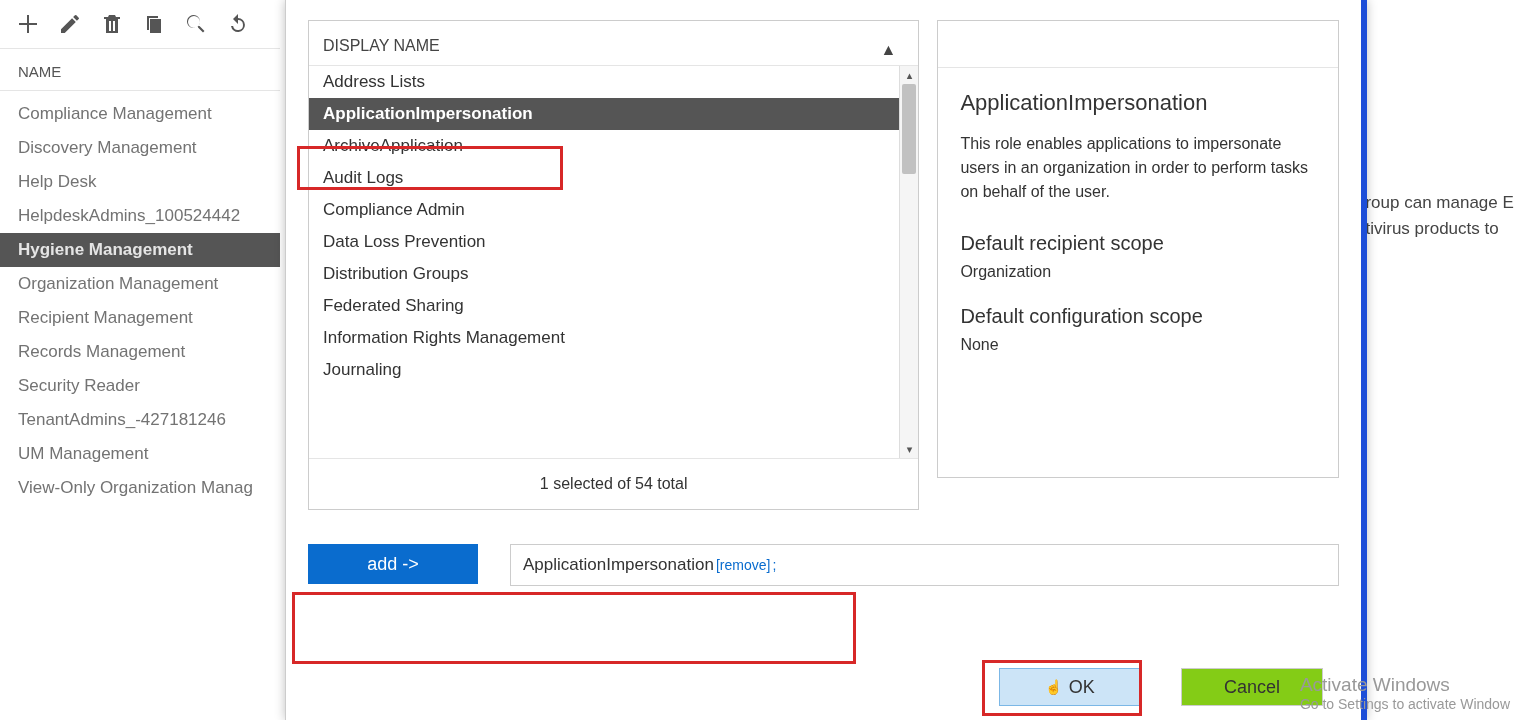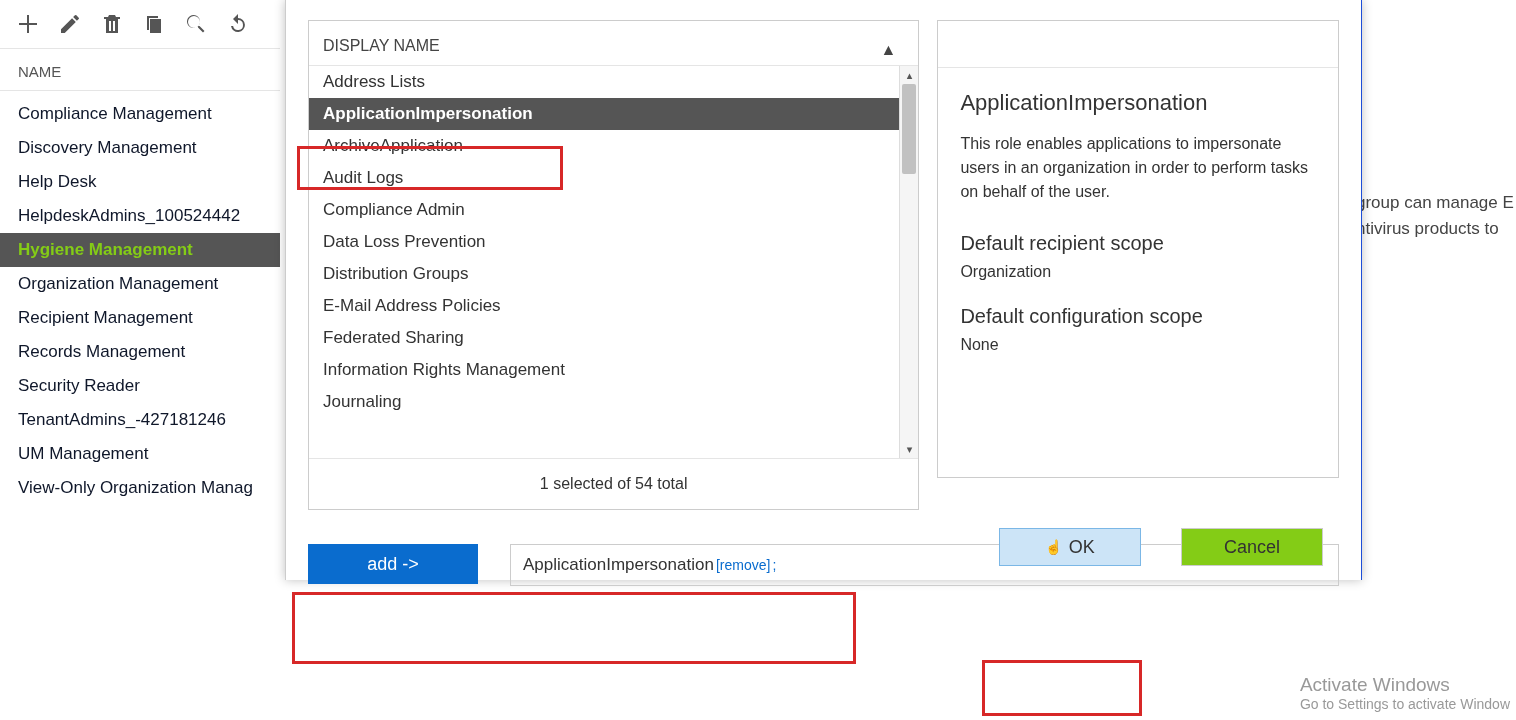--- a/index.html
+++ b/index.html
@@ -5,28 +5,28 @@
   html, body { margin:0; padding:0; font-family:"Segoe UI",Arial,sans-serif; color:#333; background:#fff; }
   .app { position:relative; width:1516px; height:720px; overflow:hidden; }
 
   
   .sidebar { position:absolute; left:0; top:2px; width:280px; height:720px; background:#fff; }
   .toolbar { display:flex; gap:18px; padding:10px 16px 8px 16px; align-items:center; }
   .toolbar svg { width:24px; height:24px; fill:#555; }
   .toolbar .tool { cursor:pointer; }
   .col-header { padding:14px 18px 10px 18px; font-size:15px; color:#555; border-top:1px solid #e5e5e5; border-bottom:1px solid #e5e5e5; }
   .side-list { padding-top:6px; }
-  .side-item { padding:7px 18px; font-size:17px; color:#0f172a; cursor:pointer; white-space:nowrap; }
-  .side-item.selected { background:#555; color:#84cc16; font-weight:600; }
+  .side-item { padding:7px 18px; font-size:17px; color:#737373; cursor:pointer; white-space:nowrap; }
+  .side-item.selected { background:#555; color:#e5e5e5; font-weight:600; }
 
   
   .bg-text { position:absolute; right:0; top:190px; width:160px; font-size:17px; color:#444; line-height:1.5; }
 
   
-  .modal { position:absolute; left:285px; top:0; width:1075px; height:580px; background:#fff; box-shadow:0 0 10px rgba(0,0,0,.25); border-left:1px solid #ccc; border-right:1px solid #1d4ed8; }
+  .modal { position:absolute; left:285px; top:0; width:1075px; height:720px; background:#fff; box-shadow:0 0 10px rgba(0,0,0,.25); border-left:1px solid #ccc; border-right:6px solid #1d4ed8; }
   .modal .content { padding:20px 22px 0 22px; }
   .cols { display:flex; gap:18px; }
   .list-col { width:610px; border:1px solid #ccc; }
   .list-header { position:relative; padding:16px 14px 10px 14px; font-size:16px; color:#444; border-bottom:1px solid #e5e5e5; }
   .sort-caret { position:absolute; right:22px; top:20px; }
   .list-body { position:relative; height:392px; overflow:hidden; }
   .list-rows { height:100%; }
   .list-row { padding:6px 14px; font-size:17px; color:#333; cursor:pointer; }
   .list-row.selected { background:#555; color:#fff; font-weight:700; }
   .list-footer { text-align:center; padding:16px; font-size:16px; color:#333; border-top:1px solid #e5e5e5; }
@@ -122,21 +122,20 @@
           </div>
           <div class="list-body">
             <div class="list-rows" id="list-rows">
                 <div class="list-row">Address Lists</div>
                 <div class="list-row selected">ApplicationImpersonation</div>
                 <div class="list-row">ArchiveApplication</div>
                 <div class="list-row">Audit Logs</div>
                 <div class="list-row">Compliance Admin</div>
                 <div class="list-row">Data Loss Prevention</div>
                 <div class="list-row">Distribution Groups</div>
-                <div class="list-row">E-Mail Address Policies</div>
                 <div class="list-row">Federated Sharing</div>
                 <div class="list-row">Information Rights Management</div>
                 <div class="list-row">Journaling</div>
               </div>
             <div class="scrollbar">
               <div class="scroll-up">▴</div>
               <div class="scroll-thumb"></div>
               <div class="scroll-down" style="position:absolute;bottom:0;left:0;right:0;">▾</div>
             </div>
           </div>

